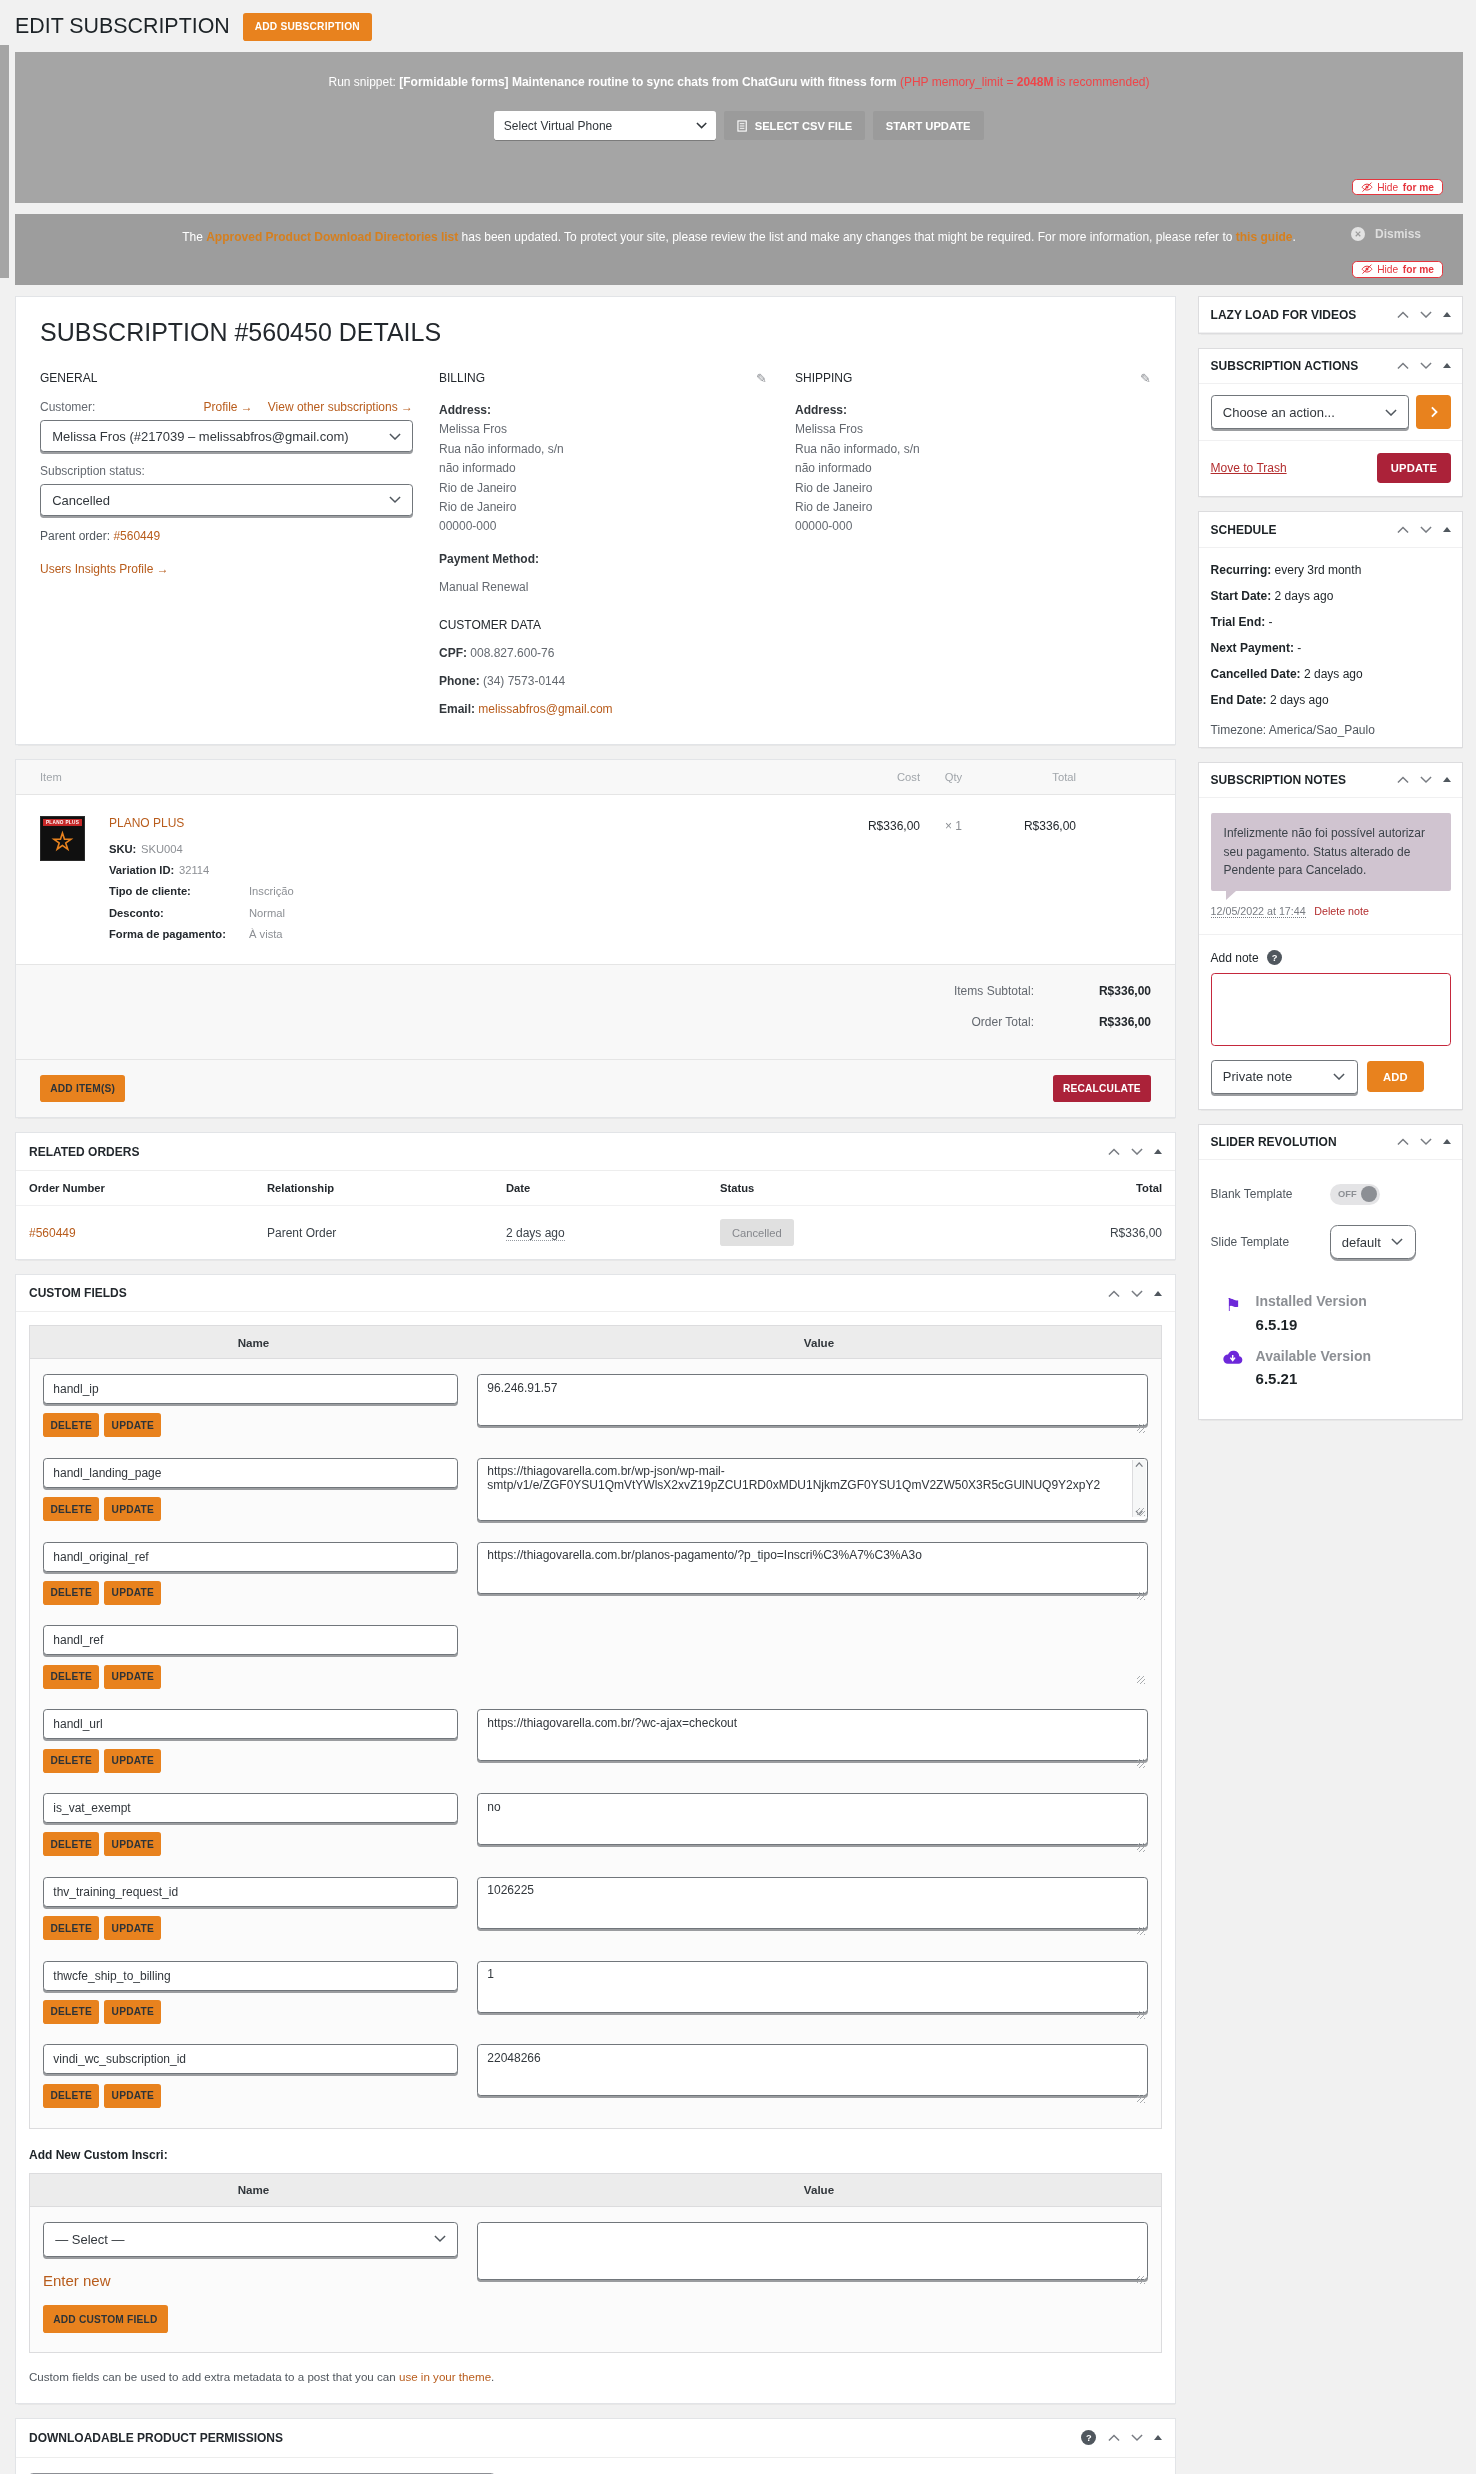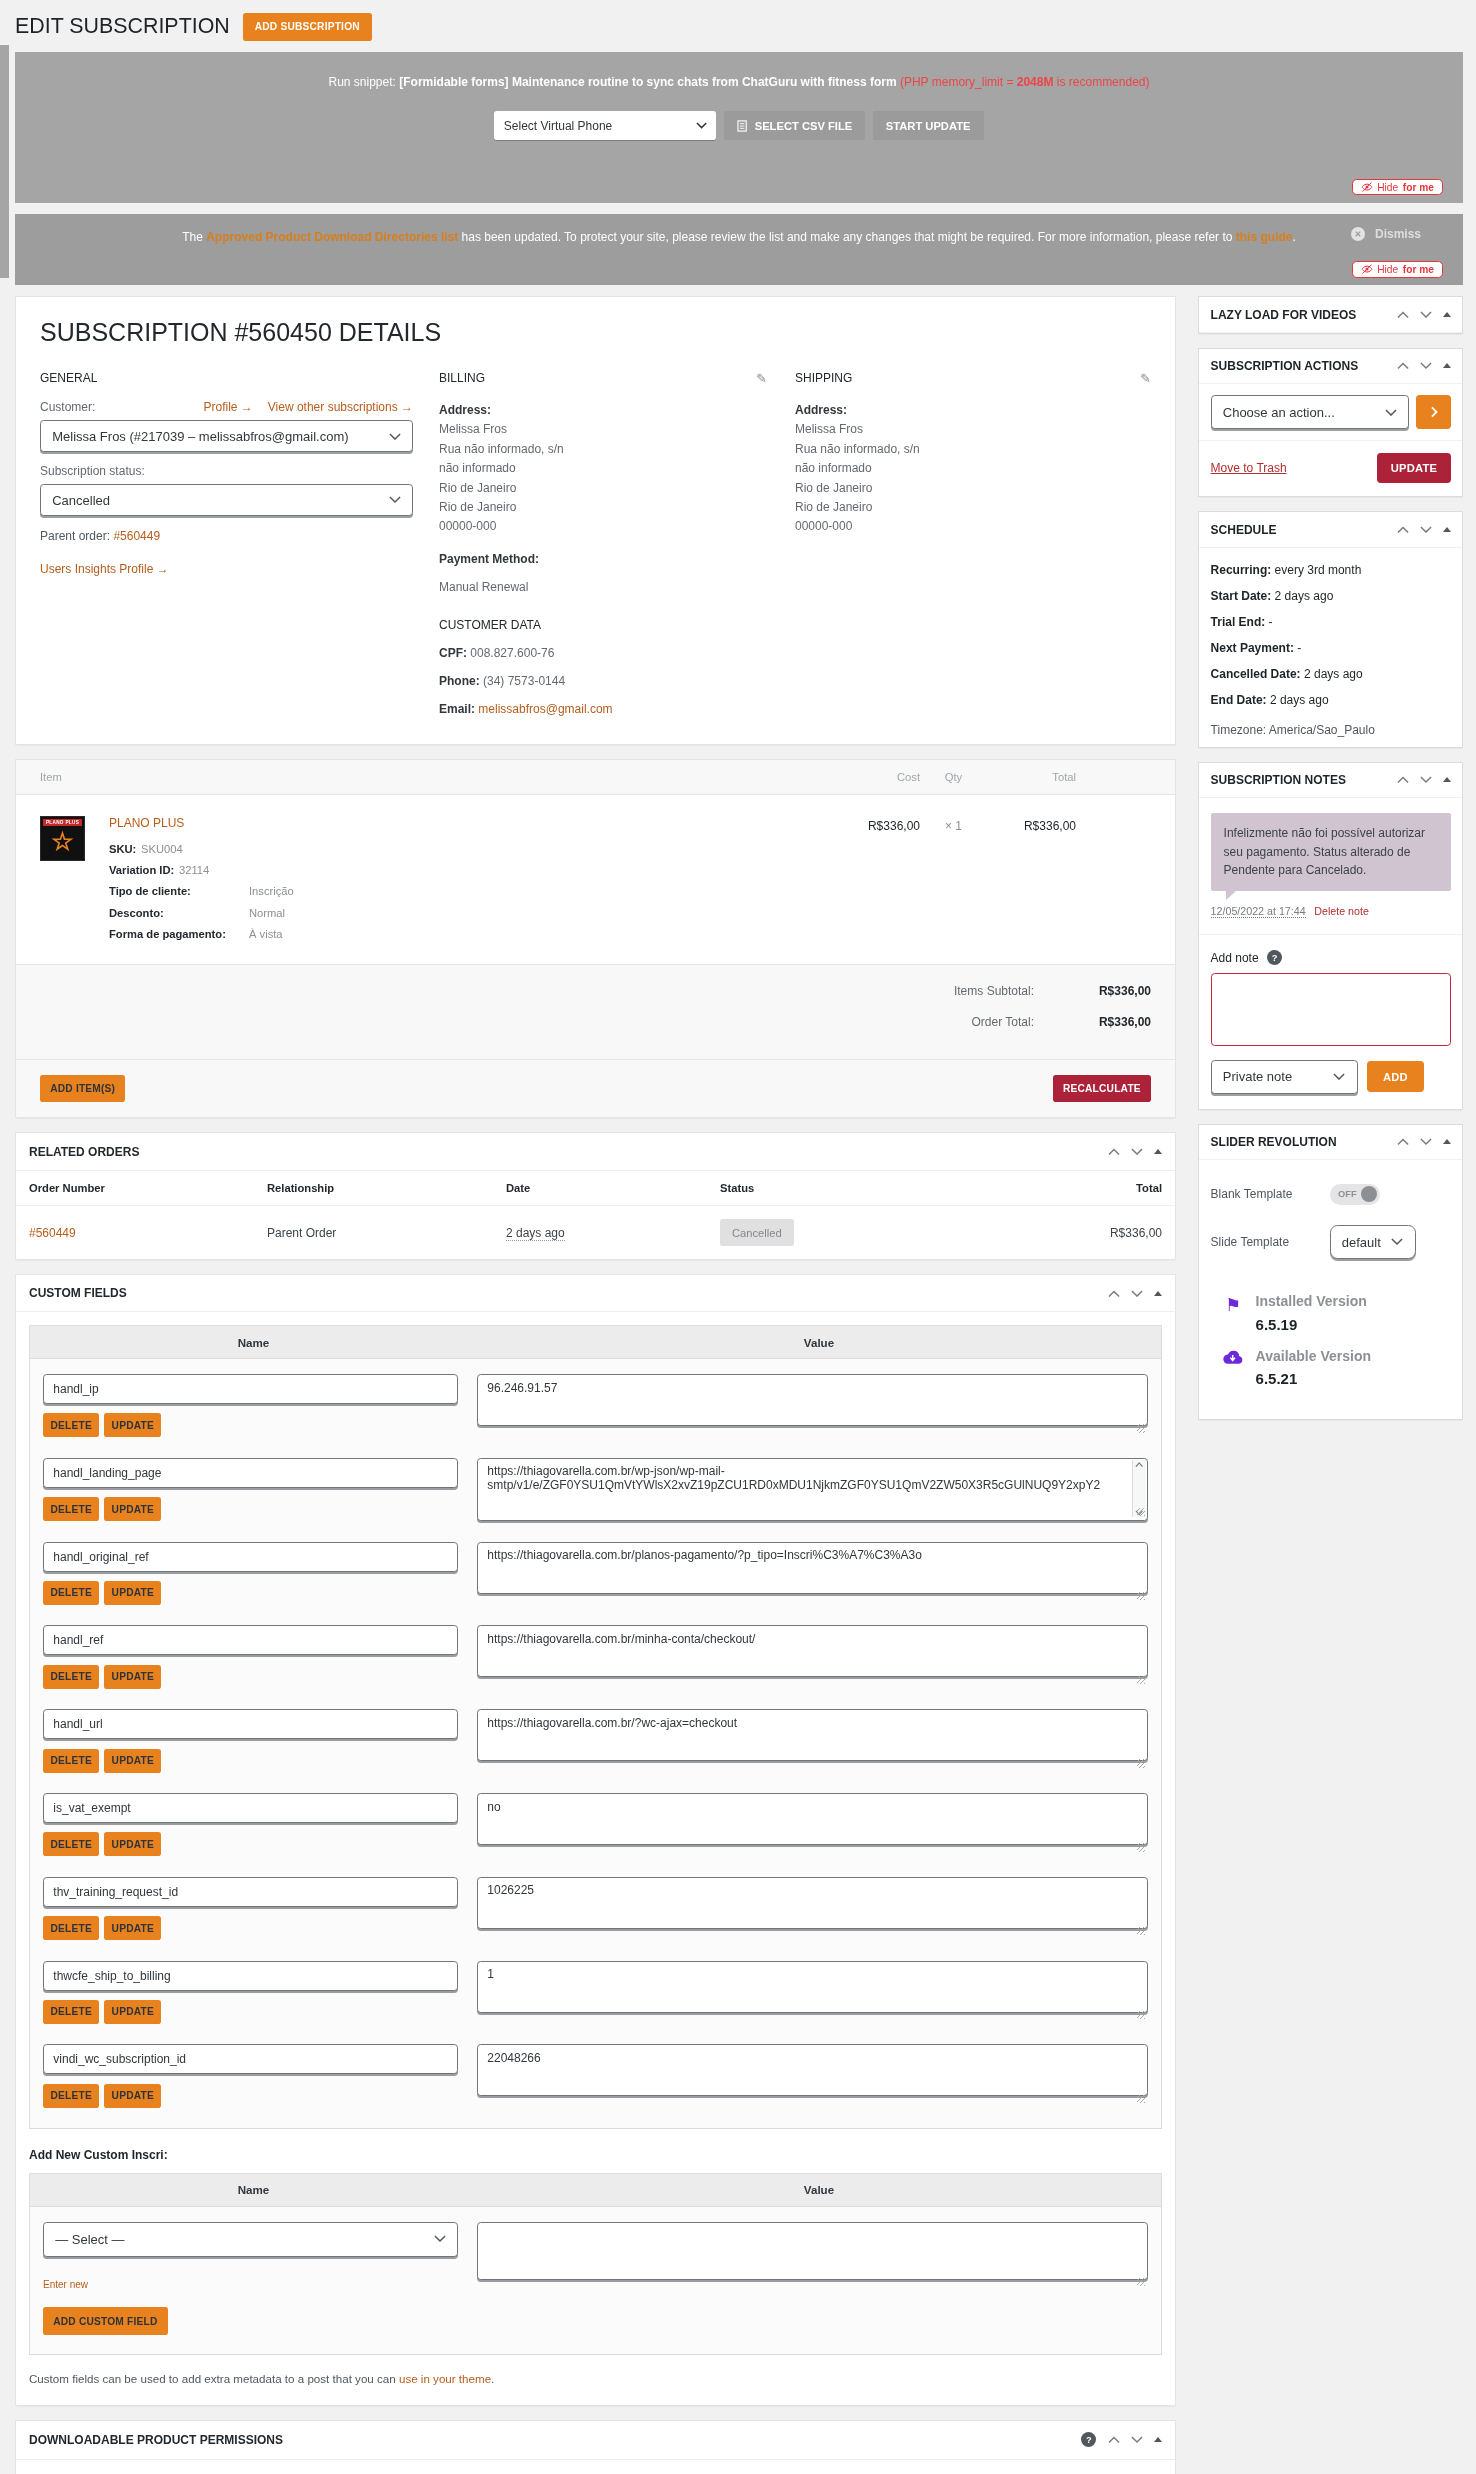--- a/index.html
+++ b/index.html
@@ -108,21 +108,21 @@
 .cfbtns{margin-top:9.3px;display:flex;gap:4.7px}
 .btn.tiny{padding:6.5px 7.5px}
 .cfright{flex:1;position:relative}
 .ta{width:100%;height:52px;background:#fff;border:0.9px solid #71767b;border-radius:3.7px;box-shadow:0 1.9px 0 rgba(36,41,46,.45);padding:5.6px 9.3px;font-family:inherit;font-size:12px;color:#32373c;resize:none;display:block;overflow:hidden}
 .ta.tall{height:63px;padding-right:26px}
 .grip{position:absolute;right:2.8px;bottom:4.7px;width:8.4px;height:8.4px;background:repeating-linear-gradient(135deg,transparent 0 1.9px,#a7aaad 1.9px 2.8px);cursor:nwse-resize}
 .rail{position:absolute;right:1.9px;top:1.9px;bottom:3.7px;width:14px;background:#f6f7f7;border-left:0.9px solid #dcdcde;display:flex;flex-direction:column;justify-content:space-between;align-items:center;padding:1.9px 0}
 .annlabel{font-weight:700;font-size:12px;color:#1d2327;margin:18.6px 0 11.2px}
 .annrow{display:flex;padding:15px 13px 7.5px}
 .annleft{width:434px;padding-right:18.6px;flex:none}
-.enternew{display:inline-block;margin-top:22px;font-size:10px}
+.enternew{display:inline-block;margin-top:15px;font-size:15px}
 .annbtn{padding:9.3px 13px 18.6px}
 .cffoot{margin-top:17px;font-size:11.6px;color:#50575e}
 
 .dlbody{padding:15px 13px 18.6px;display:flex;align-items:center;gap:9.3px}
 .search{width:466px;height:39px;border:0.9px solid #8c8f94;border-radius:3.7px;padding:0 11.2px;font-family:inherit;font-size:12px;color:#32373c;background:#fff}
 .search::placeholder{color:#8c8f94}
 .qicon{width:15px;height:15px;border-radius:50%;background:#50575e;color:#fff;font-size:9.3px;font-weight:700;display:inline-flex;align-items:center;justify-content:center;flex:none}
 .qicon::before{content:"?"}
 
 .spanel{background:#fff;border:0.9px solid #dcdcde;box-shadow:0 0.9px 0.9px rgba(0,0,0,.04);margin-bottom:14px}
@@ -459,21 +459,20 @@
 
               <div class="cfrow">
                 <div class="cfleft">
                   <input class="txt" value="handl_ref" style="">
                   <div class="cfbtns">
                     <button class="btn orange tiny">DELETE</button>
                     <button class="btn orange tiny">UPDATE</button>
                   </div>
                 </div>
                 <div class="cfright">
-                  <textarea class="ta" style="">https://thiagovarella.com.br/minha-conta/checkout/</textarea>
                   <span class="grip"></span>
                 </div>
               </div>
 
               <div class="cfrow">
                 <div class="cfleft">
                   <input class="txt" value="handl_url" style="">
                   <div class="cfbtns">
                     <button class="btn orange tiny">DELETE</button>
                     <button class="btn orange tiny">UPDATE</button>

